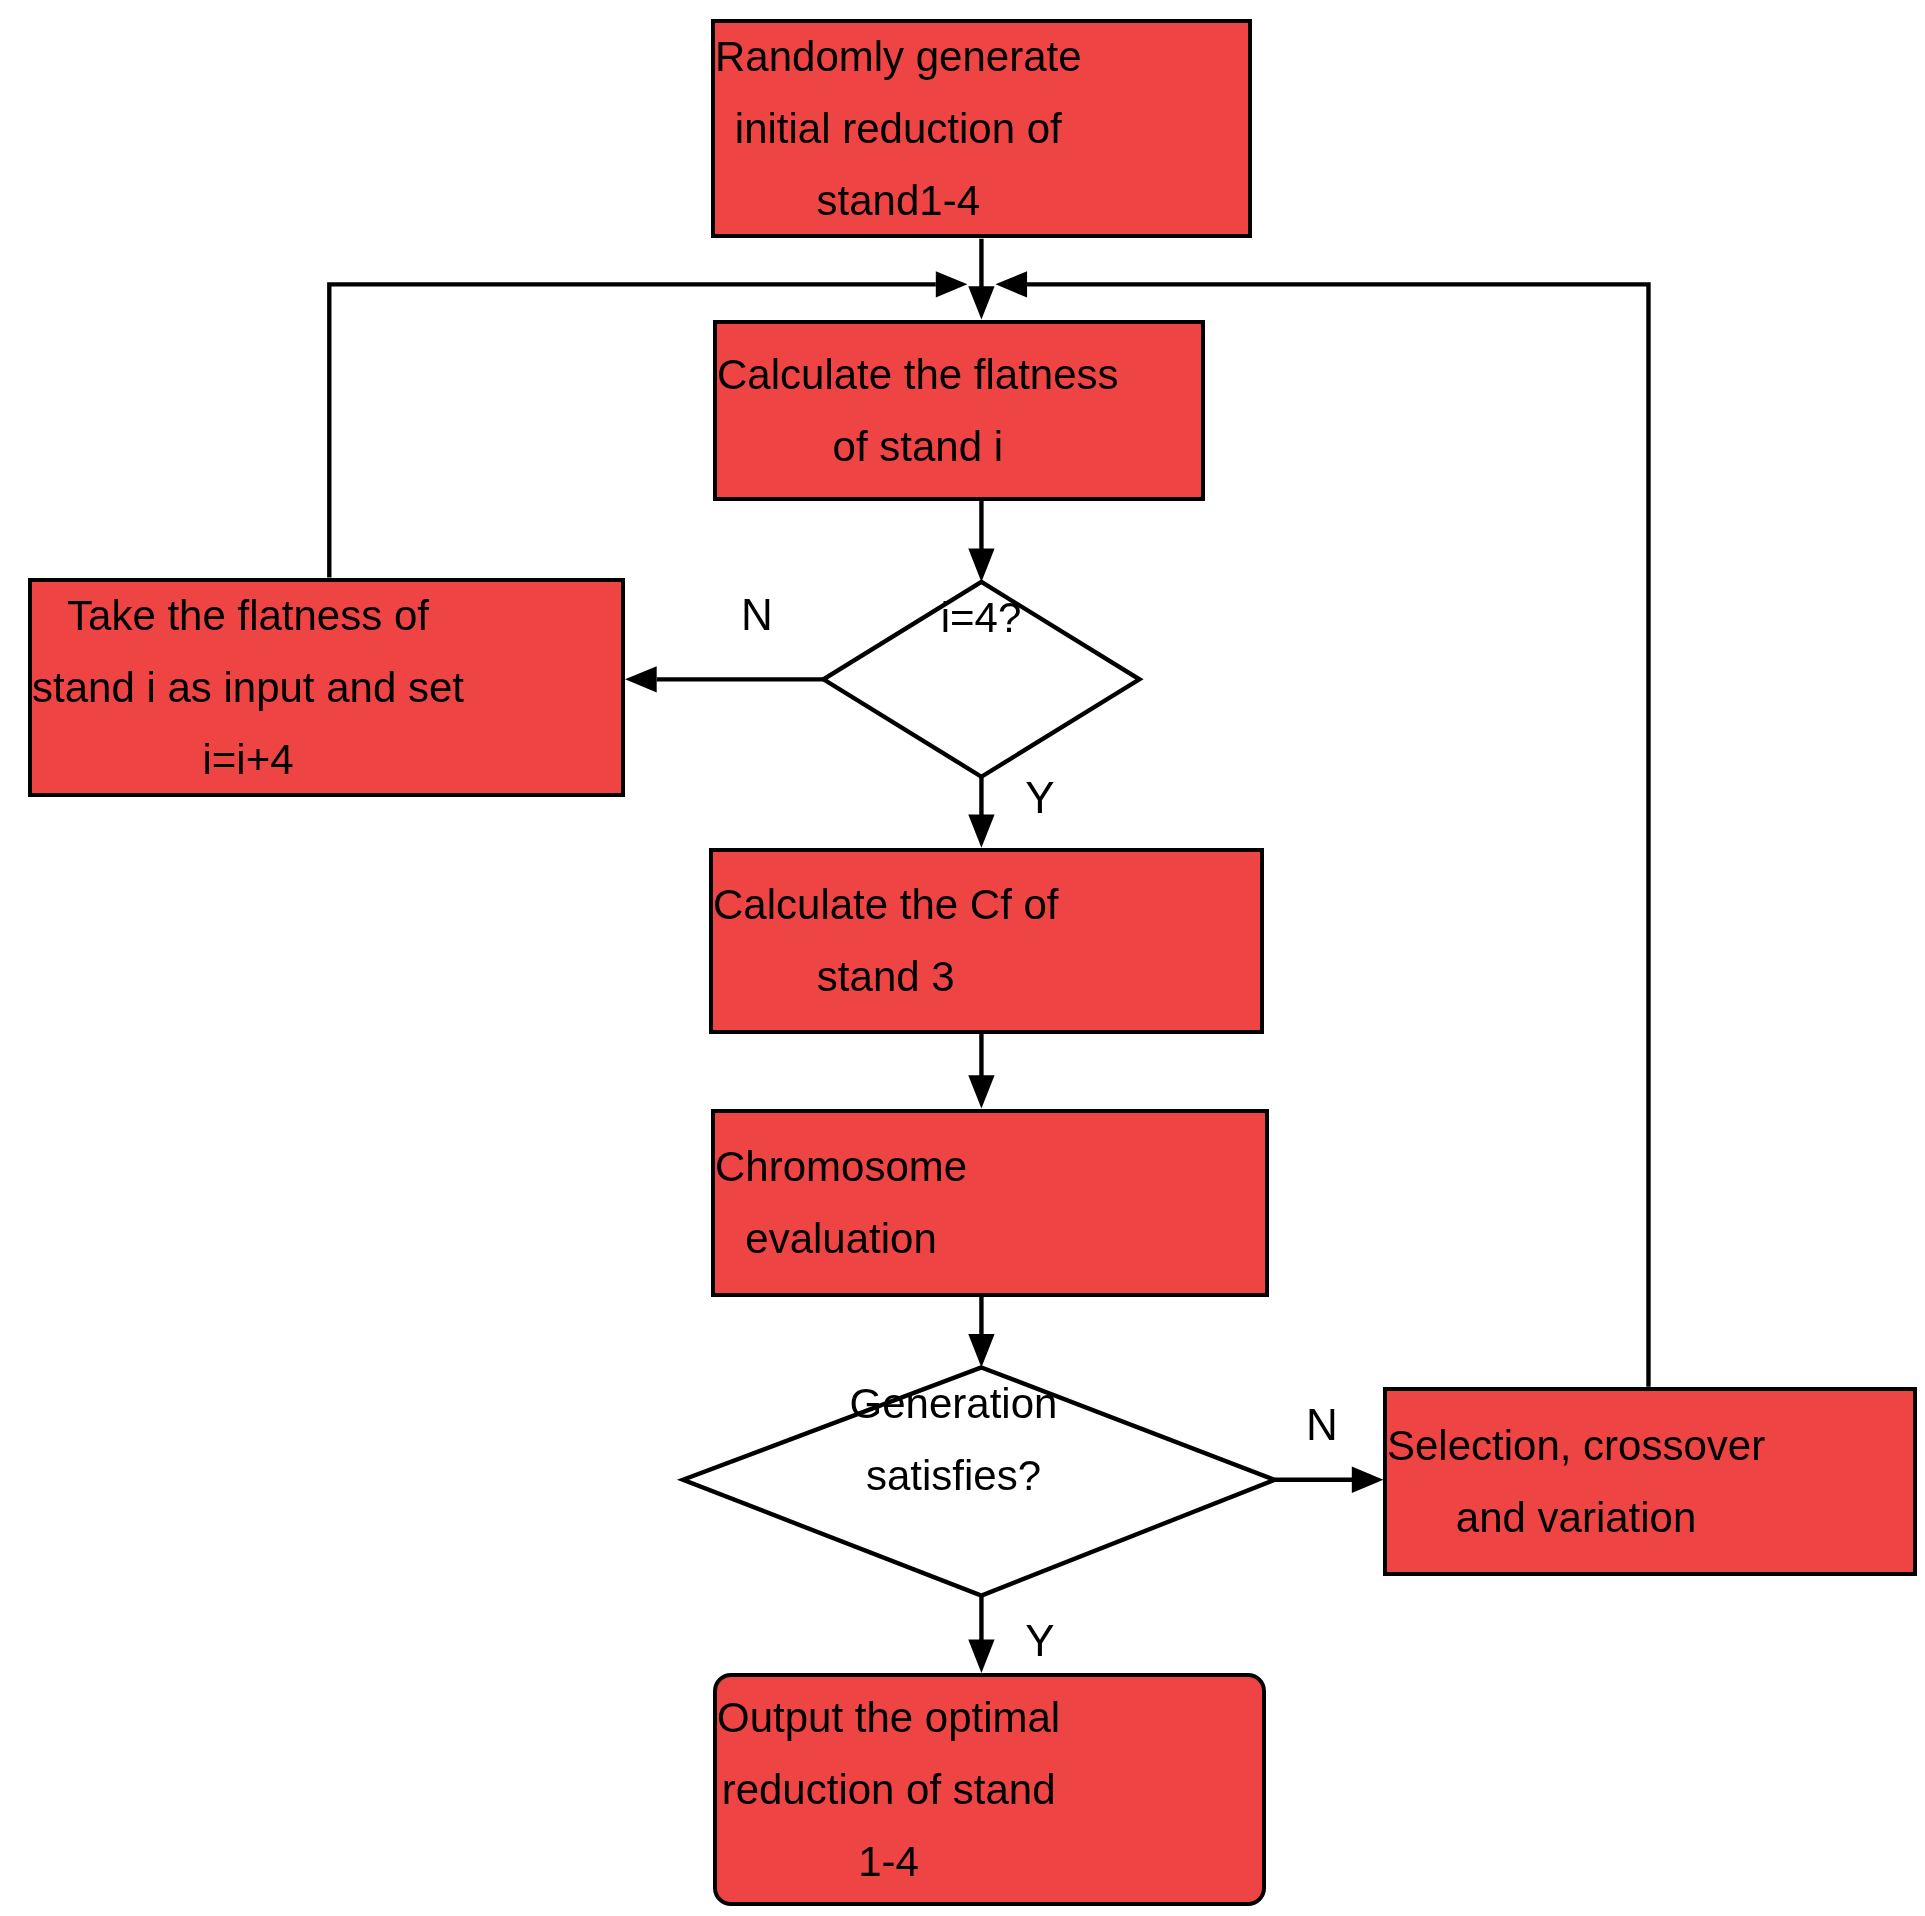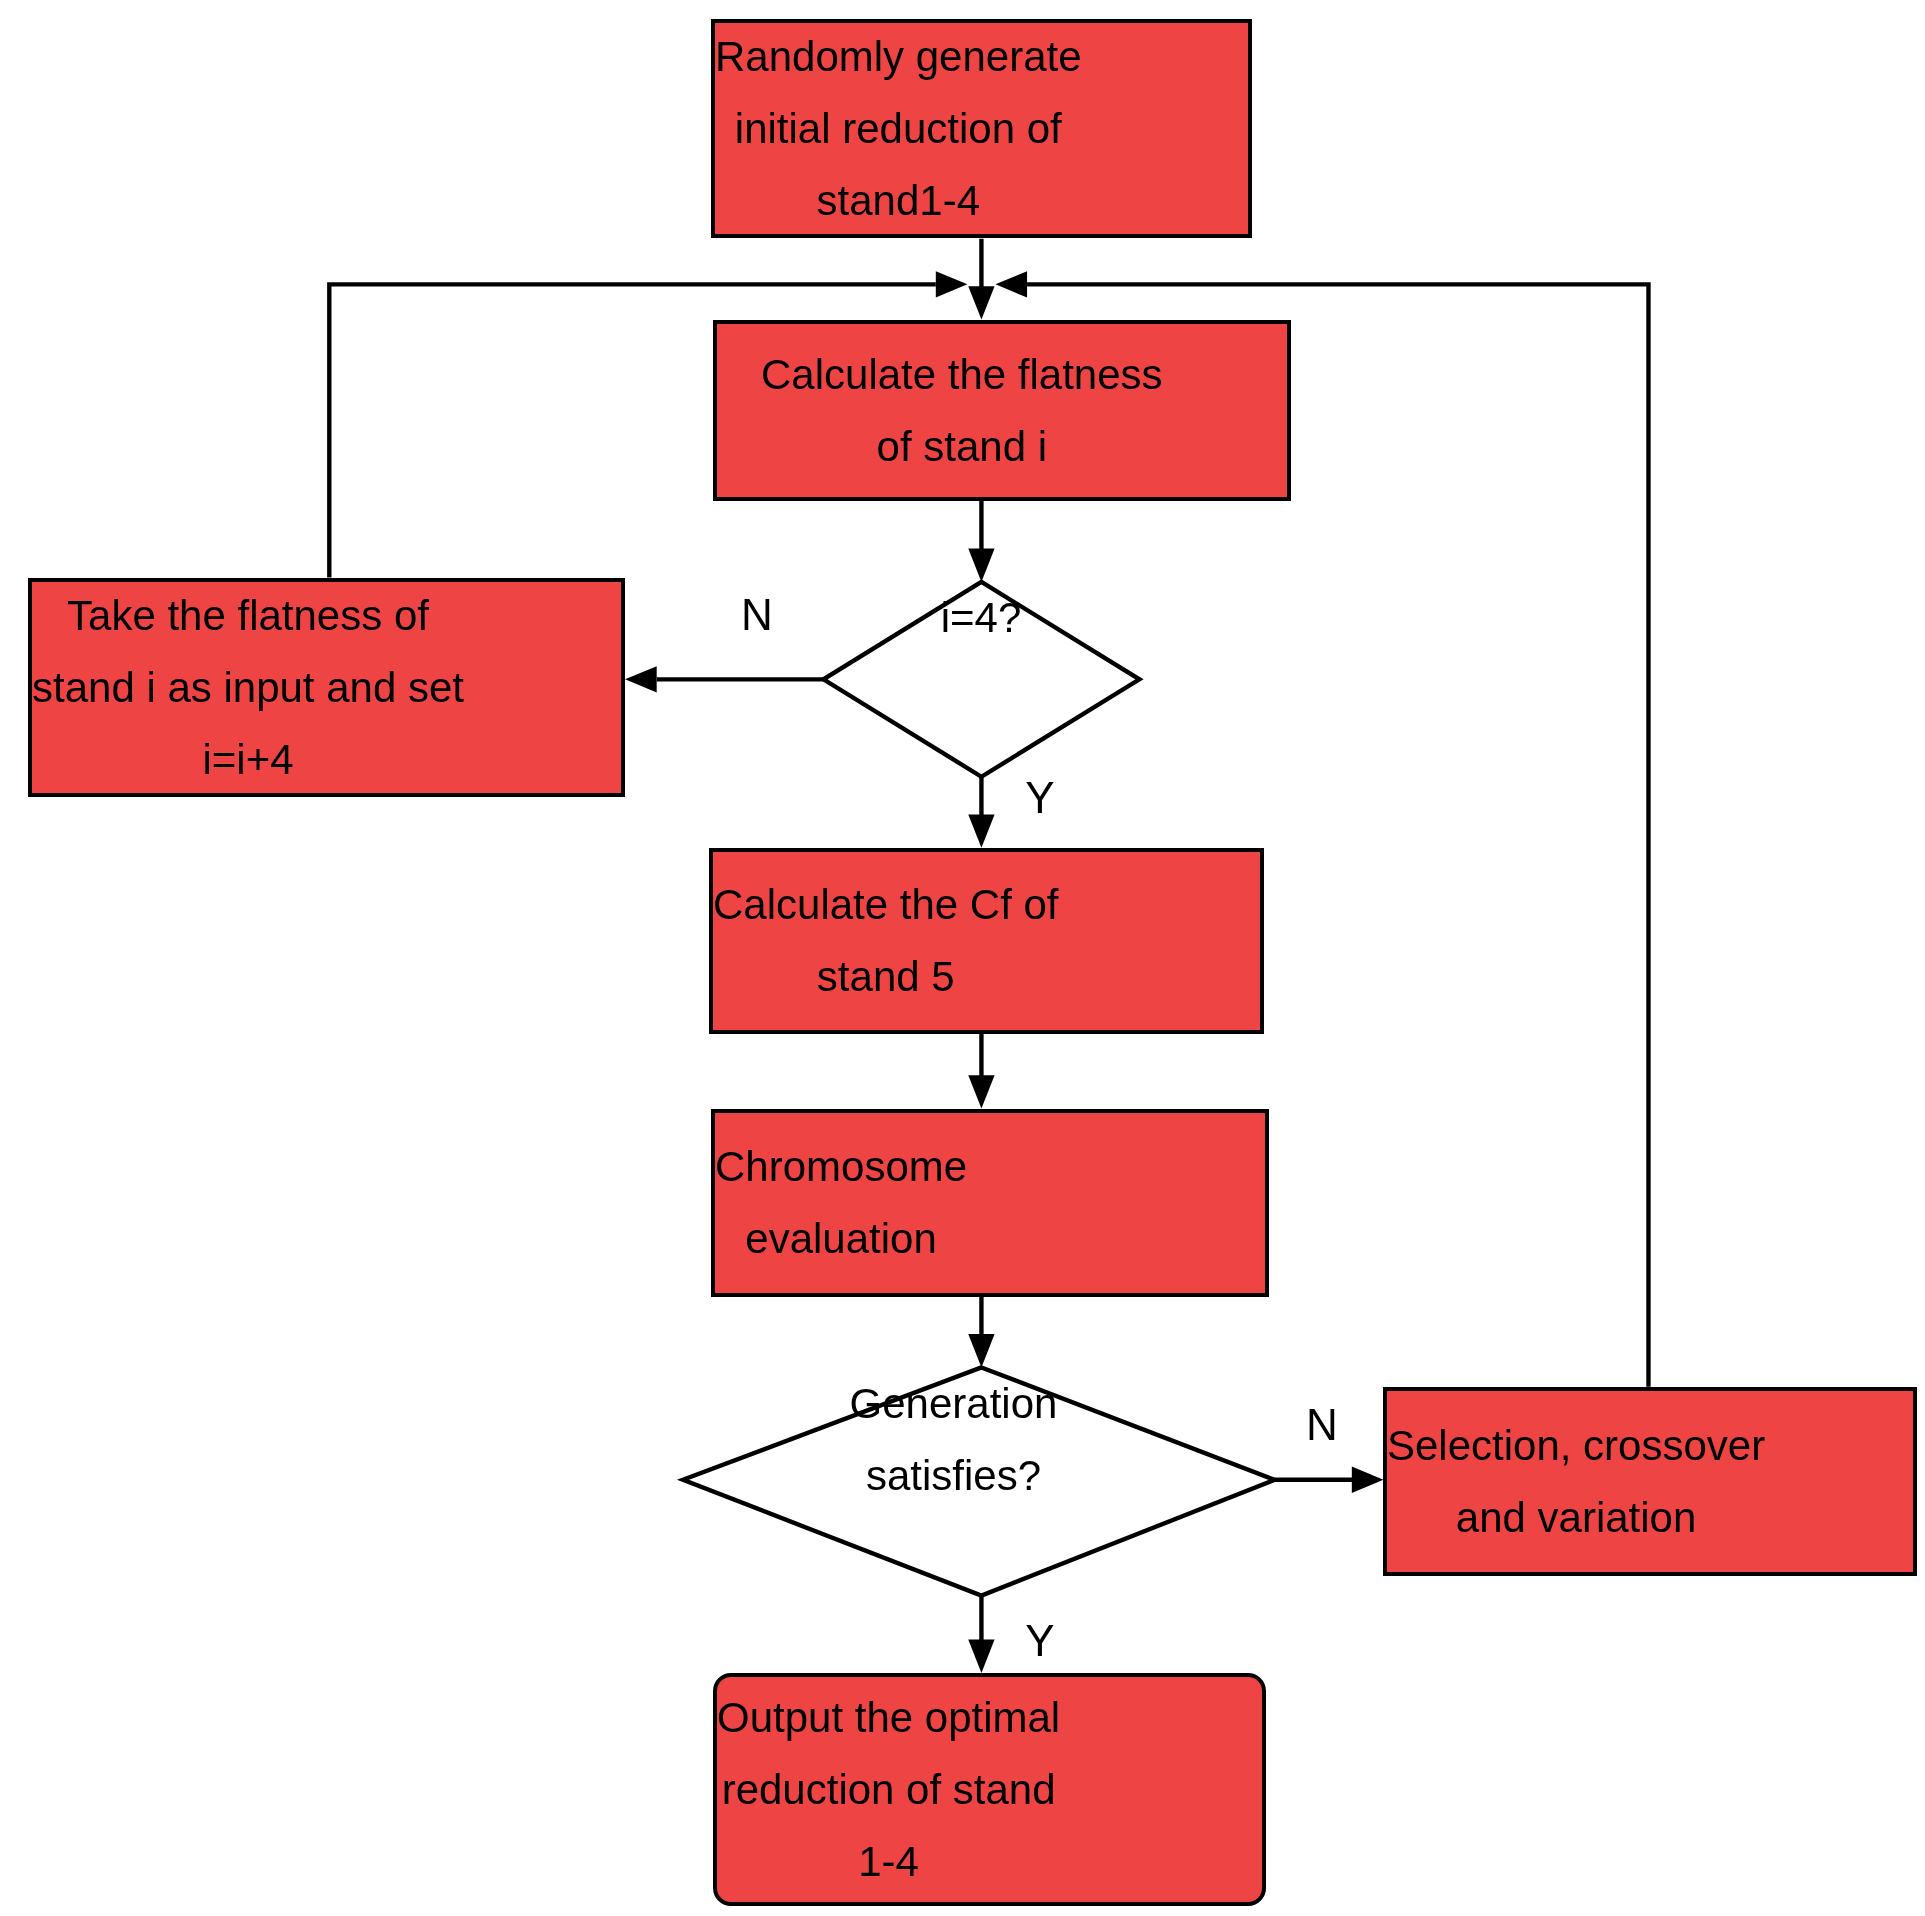--- a/index.html
+++ b/index.html
@@ -53,21 +53,21 @@
     height: 79px;
     display: flex;
     align-items: center;
     justify-content: center;
     font-size: 44px;
     color: #000000;
     background: transparent;
   }
   
   #node-start        { left: 711px;  top: 19.3px;   width: 541px; height: 219px; }
-  #node-calc-flatness{ left: 713px;  top: 320px;  width: 578px; height: 181px; padding-left: 44px; }
+  #node-calc-flatness{ left: 713px;  top: 320px;  width: 492px; height: 181px; }
   #node-take-flatness{ left: 28px;   top: 578px;  width: 597px; height: 219px; }
   #node-calc-cf      { left: 709px;  top: 848px;  width: 555px; height: 186px; }
   #node-chromosome   { left: 711px;  top: 1109px; width: 558px; height: 188px; }
   #node-selection    { left: 1383px; top: 1387px; width: 534px; height: 189px; }
   #node-output       { left: 713px;  top: 1673px; width: 553px; height: 233px; border-radius: 18px; }
   
   #label-decision-i4  { left: 823px; top: 582px;  width: 316px; height: 195px; }
   #label-decision-gen { left: 655px; top: 1368px; width: 597px; height: 228px; }
   
   #edge-label-i4-no   { left: 713px;  top: 575px;  }
@@ -129,21 +129,21 @@
   </div>
 
   <div class="node" id="node-take-flatness">
     <span class="node-text">Take the flatness of
 stand i as input and set
 i=i+4</span>
   </div>
 
   <div class="node" id="node-calc-cf">
     <span class="node-text">Calculate the Cf of
-stand 5</span>
+stand 3</span>
   </div>
 
   <div class="node" id="node-chromosome">
     <span class="node-text">Chromosome
 evaluation</span>
   </div>
 
   <div class="node" id="node-selection">
     <span class="node-text">Selection, crossover
 and variation</span>

